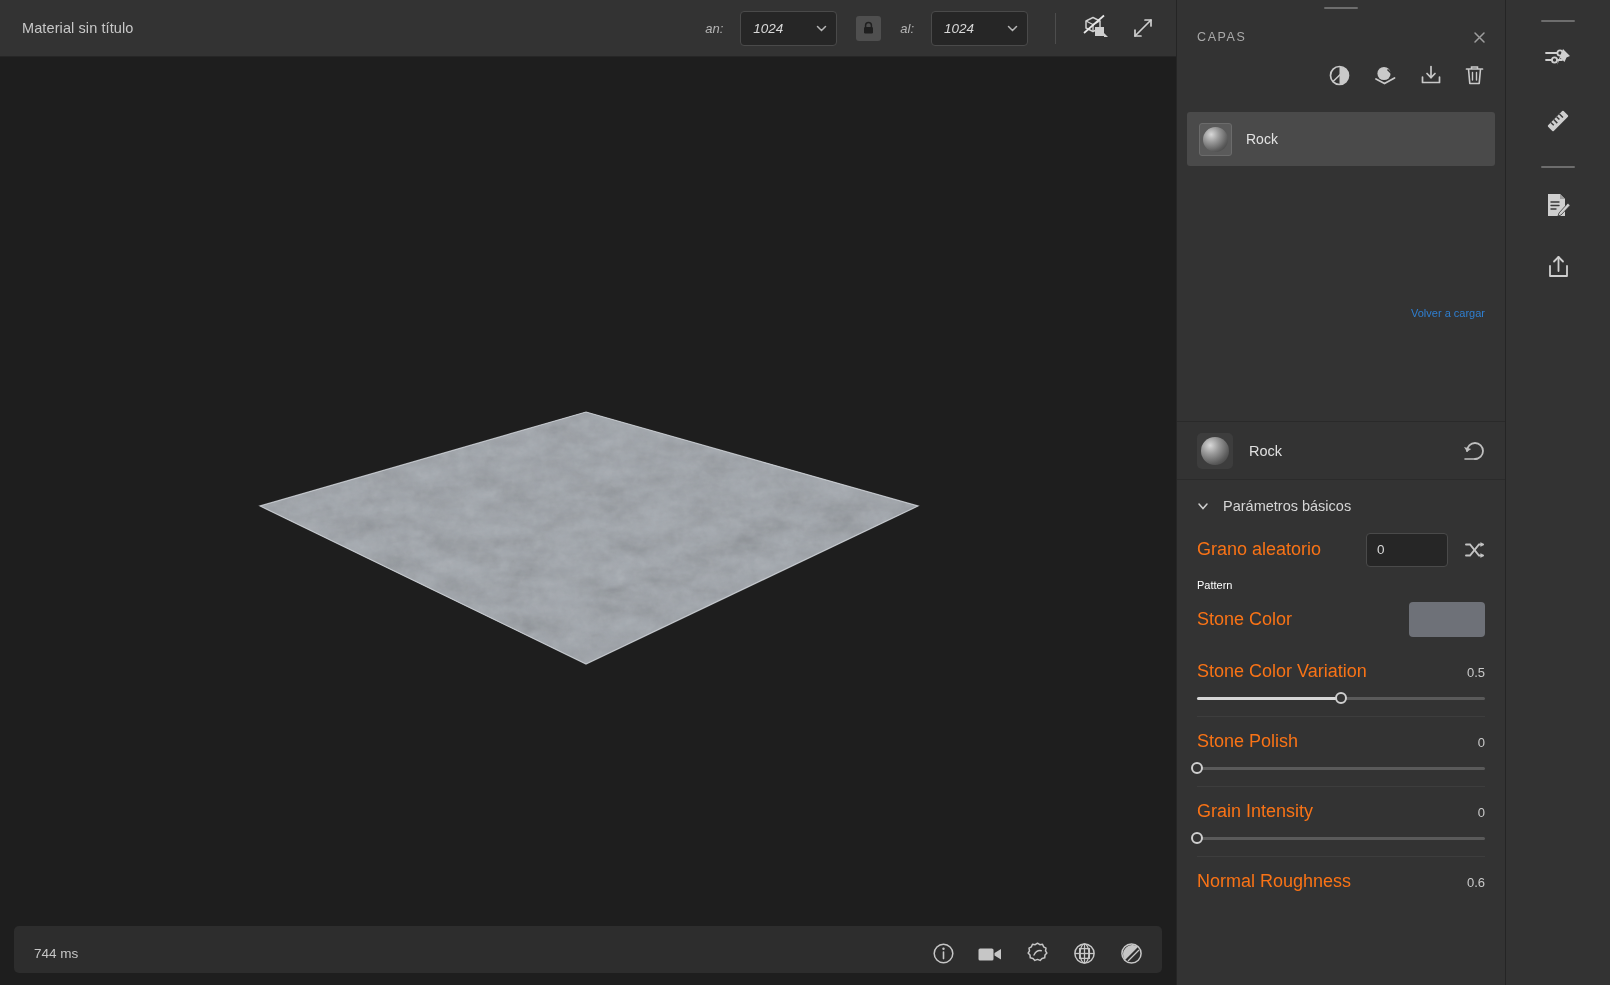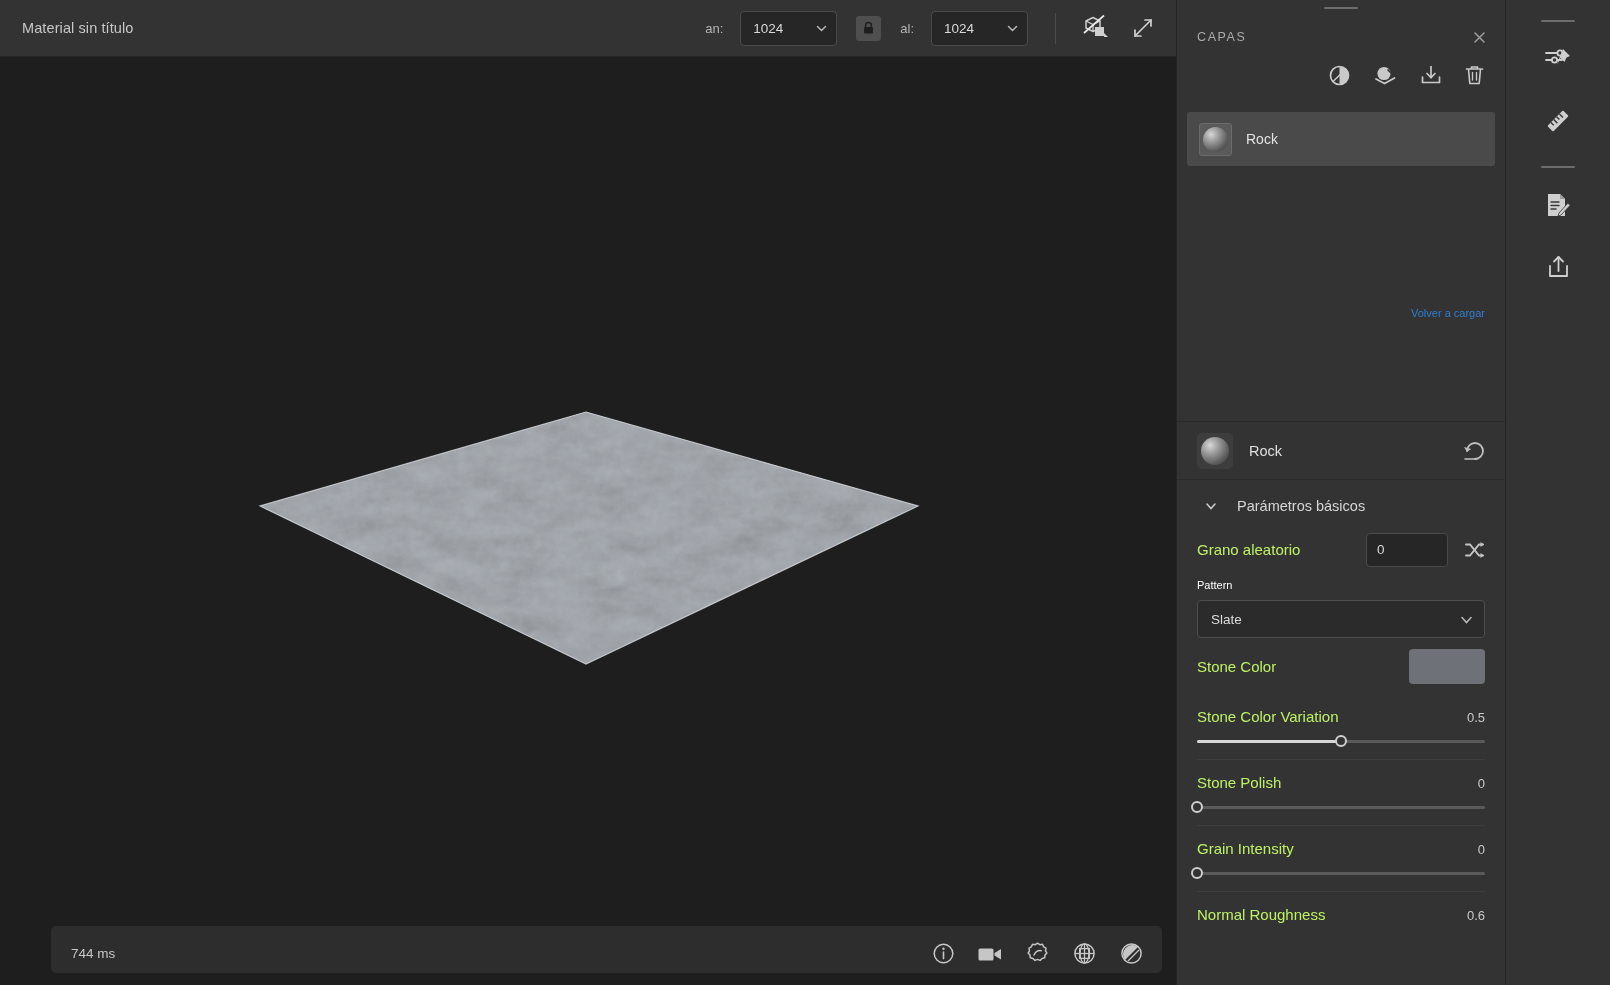--- a/index.html
+++ b/index.html
@@ -16,21 +16,21 @@
   .center-col { width: 1176px; height: 985px; display: flex; flex-direction: column; background: #1e1e1e; }
 
   .topbar {
     height: 57px; flex: 0 0 57px;
     background: #333333;
     display: flex; align-items: center;
     padding: 0 14px 0 22px;
     border-bottom: 1px solid #262626;
   }
   .doc-title { font-size: 14.5px; color: #c8c8c8; letter-spacing: .1px; }
-  .topbar-right { margin-left: auto; display: flex; align-items: center; gap: 8px; }
+  .topbar-right { margin-left: auto; display: flex; align-items: center; gap: 8px; font-style: italic; }
   .dim-label { font-size: 13px; color: #b4b4b4; margin-right: 9px; }
   .dim-select {
     width: 97px; height: 35px;
     background: #262626;
     border: 1px solid #4a4a4a; border-radius: 4px;
     display: flex; align-items: center;
     padding: 0 8px 0 12px;
     font-size: 13.5px; color: #d8d8d8;
     position: relative;
   }
@@ -50,21 +50,20 @@
   .viewport { flex: 1 1 auto; position: relative; background: #1e1e1e; overflow: hidden; }
   .plane-wrap { position: absolute; left: 0; top: 0; width: 100%; height: 100%; }
 
   .statusbar {
     position: absolute; left: 14px; right: 14px; bottom: 12px;
     height: 47px;
     background: #2d2d2d;
     border-radius: 5px;
     display: flex; align-items: center;
     padding: 8px 18px 0 20px;
-    margin-left: 37px;
   }
   .status-text { font-size: 13.5px; color: #c6c6c6; }
   .status-icons { margin-left: auto; display: flex; align-items: center; gap: 22px; }
 
   
   .right-panels {
     width: 329px; height: 985px;
     background: #333333;
     border-left: 1px solid #252525;
     display: flex; flex-direction: column;
@@ -122,28 +121,28 @@
   .props-thumb {
     width: 36px; height: 36px; border-radius: 5px;
     background: #3d3d3d;
     display: flex; align-items: center; justify-content: center;
   }
   .props-thumb .sphere { width: 28px; height: 28px; }
   .props-name { font-size: 14.5px; color: #e0e0e0; }
   .props-reset { margin-left: auto; opacity: .9; }
 
   .section-head {
-    display: flex; align-items: center; gap: 20px;
-    padding: 18px 20px 12px 28px;
+    display: flex; align-items: center; gap: 14px;
+    padding: 18px 20px 12px 20px;
   }
   .section-title { font-size: 14.5px; color: #d6d6d6; }
 
   .prop-rows { padding: 0 20px; }
   .row-inline { display: flex; align-items: center; height: 47px; }
-  .prop-label { font-size: 15px; color: #bef264; }
+  .prop-label { font-size: 18px; color: #f97316; }
   .num-field {
     margin-left: auto; width: 82px; height: 34px;
     background: #262626; border: 1px solid #4a4a4a; border-radius: 4px;
     display: flex; align-items: center; padding: 0 10px;
     font-size: 13.5px; color: #d8d8d8;
   }
   .row-icon { margin-left: 16px; opacity: .92; }
   .stack-label { font-size: 11px; color: #ffffff; padding-top: 6px; }
   .dropdown {
     margin-top: 9px; height: 38px;
@@ -430,28 +429,20 @@
               <path d="M2 4.5 H6 L15 15.5 H19" fill="none" stroke="#d0d0d0" stroke-width="1.9" stroke-linecap="round"></path>
               <path d="M2 15.5 H6 L15 4.5 H19" fill="none" stroke="#d0d0d0" stroke-width="1.9" stroke-linecap="round"></path>
               <path d="M16.5 2 L20 4.5 L16.5 7" fill="#d0d0d0"></path>
               <path d="M16.5 13 L20 15.5 L16.5 18" fill="#d0d0d0"></path>
             </svg>
           </span>
         </div>
 
         <div>
           <div class="stack-label">Pattern</div>
-          <div class="dropdown">
-            <span>Slate</span>
-            <span class="chev">
-              <svg width="15" height="15" viewBox="0 0 15 15">
-                  <path d="M3 5.5 L7.5 10.5 L12 5.5" stroke="#d0d0d0" stroke-width="1.6" fill="none" stroke-linecap="round"></path>
-                </svg>
-            </span>
-          </div>
         </div>
 
         <div class="color-row">
           <span class="prop-label">Stone Color</span>
           <div class="color-swatch" id="swatch-stone-color" style="background: rgb(110, 113, 120);"></div>
         </div>
 
         <div class="slider-block">
           <div class="slider-top">
             <span class="prop-label">Stone Color Variation</span>

